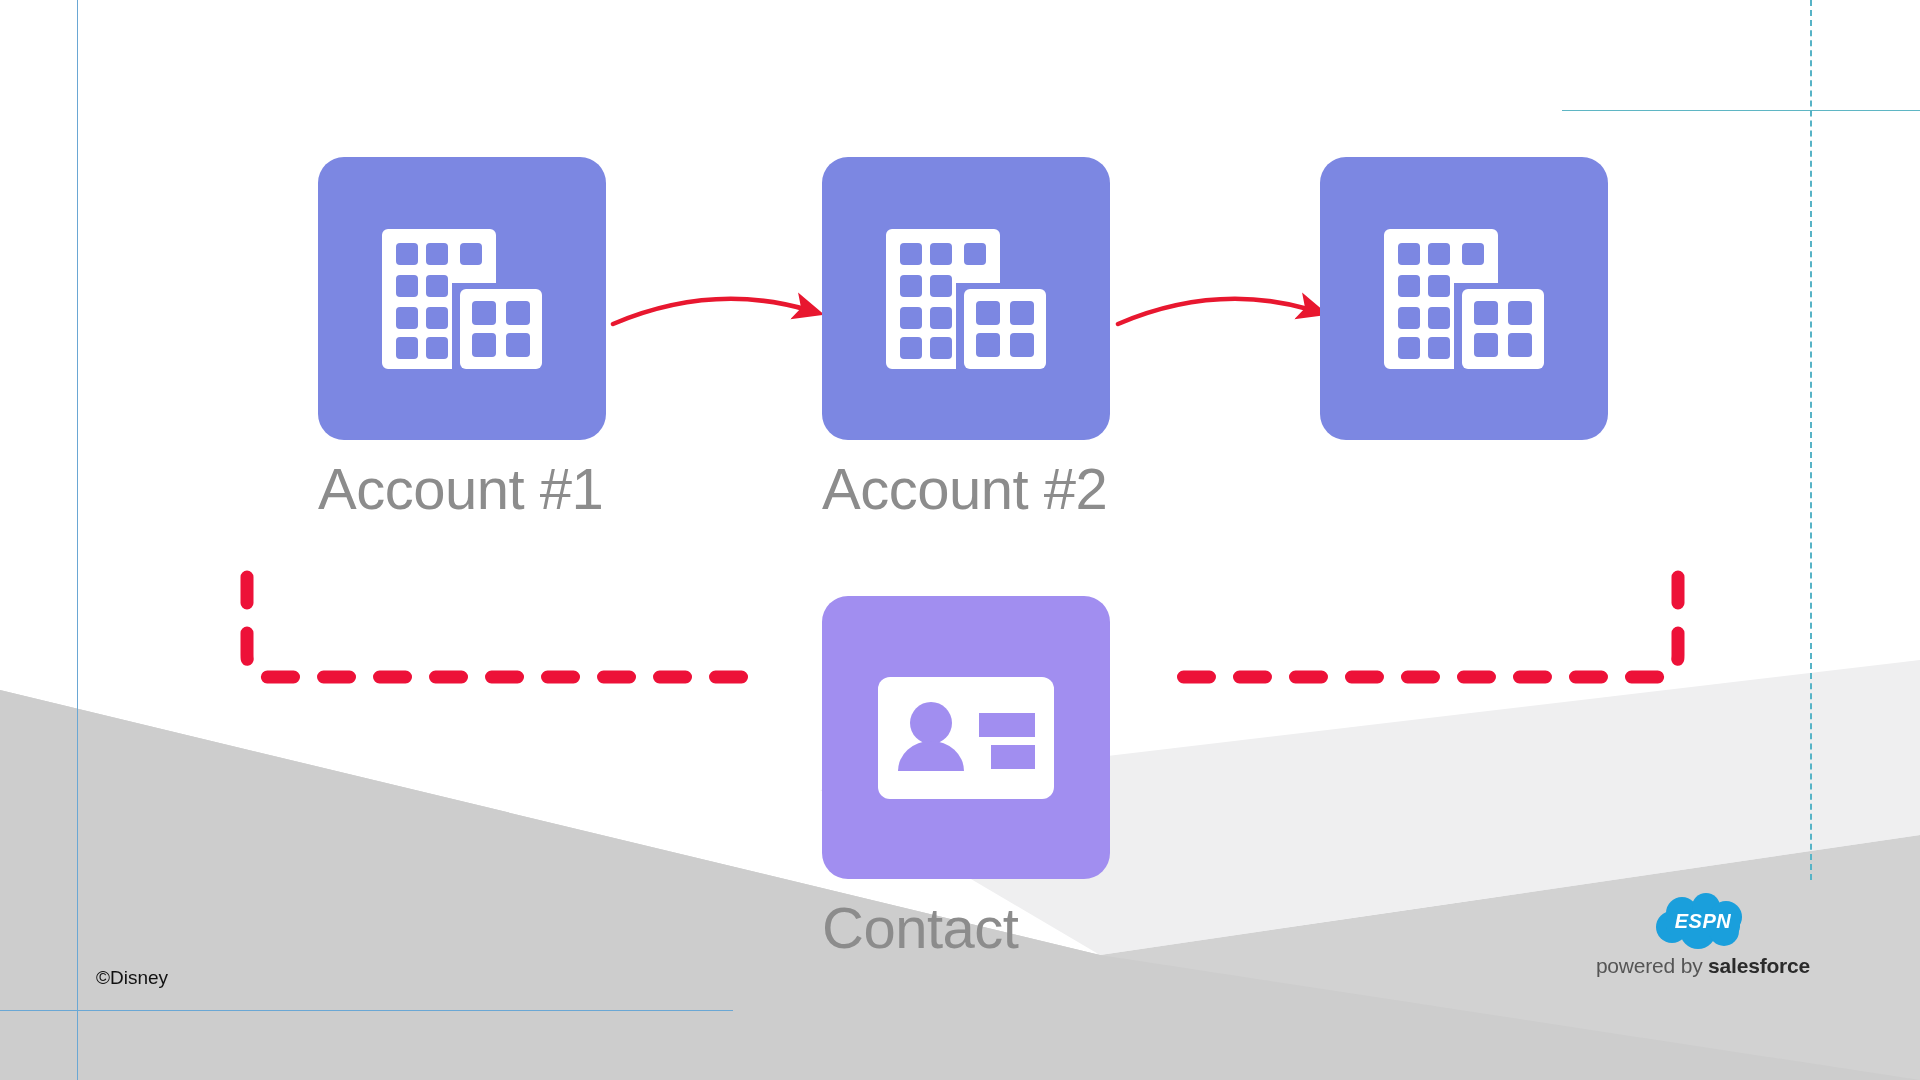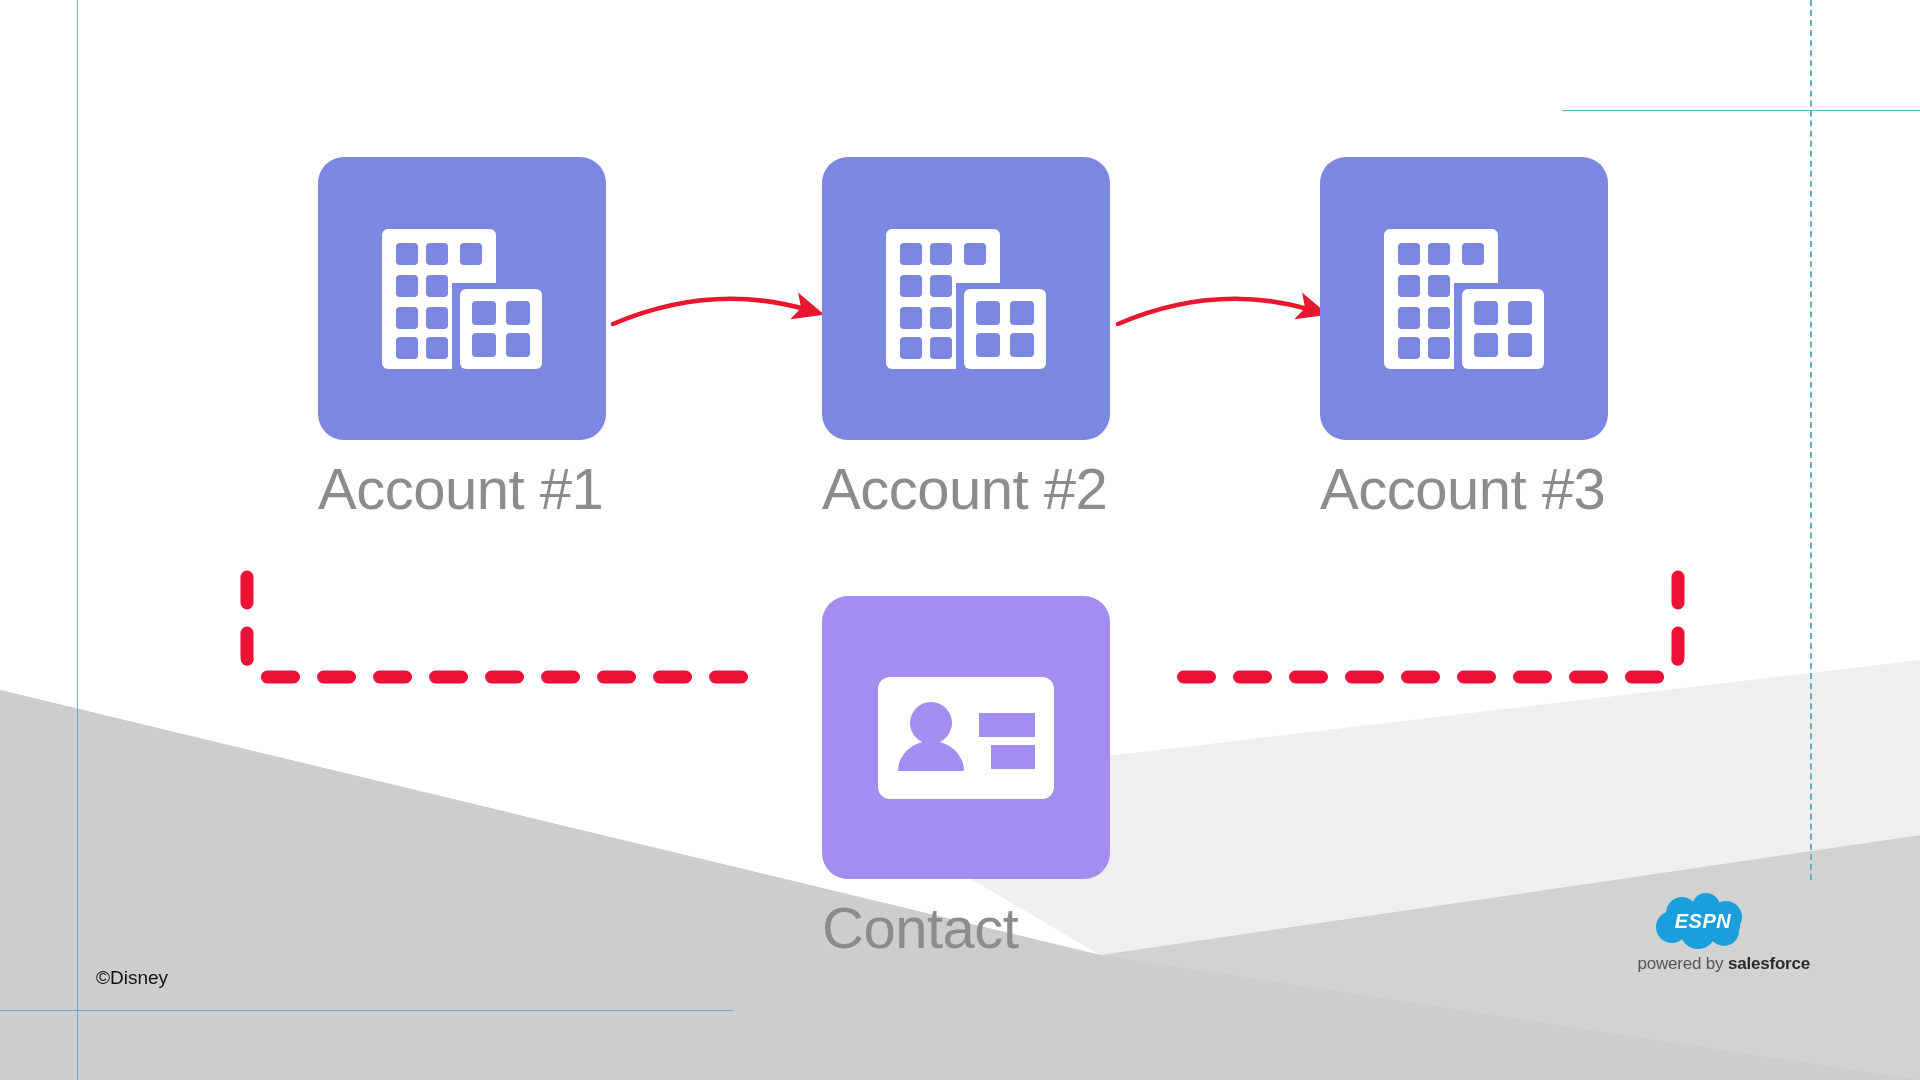--- a/index.html
+++ b/index.html
@@ -125,21 +125,21 @@
     font-size: 53px;
     line-height: 1;
     color: #1d1d1d;
     letter-spacing: -1.5px;
     font-family: "Liberation Sans", sans-serif;
   }
   .logo-wordmark .light { font-weight: 400; }
   .logo-wordmark .bold  { font-weight: 700; }
   .logo-tagline {
     margin-top: 3px;
-    font-size: 17px;
+    font-size: 21px;
     color: #555555;
     letter-spacing: -0.2px;
     font-family: "Liberation Sans", sans-serif;
   }
   .logo-tagline .sf { font-weight: 700; color: #2b2b2b; }
 
   
   #copyright {
     position: absolute;
     left: 96px;
@@ -263,21 +263,20 @@
           <rect x="48" y="112" width="22" height="22" rx="4"></rect>
         </g>
         <g fill="#7c87e2">
           <rect x="94" y="76" width="24" height="24" rx="4"></rect>
           <rect x="128" y="76" width="24" height="24" rx="4"></rect>
           <rect x="94" y="108" width="24" height="24" rx="4"></rect>
           <rect x="128" y="108" width="24" height="24" rx="4"></rect>
         </g>
       </svg>
     </div>
-    <div class="node-label">Account #3</div>
   </div>
 
   <div class="node" id="node-contact">
     <div class="tile tile-contact">
       <svg width="176" height="122" viewBox="0 0 176 122">
         <rect x="0" y="0" width="176" height="122" rx="12" fill="#ffffff"></rect>
 
         <circle cx="53" cy="46" r="21" fill="#a18ef0"></circle>
 
         <path d="M20 94 A33 30 0 0 1 86 94 Z" fill="#a18ef0"></path>

